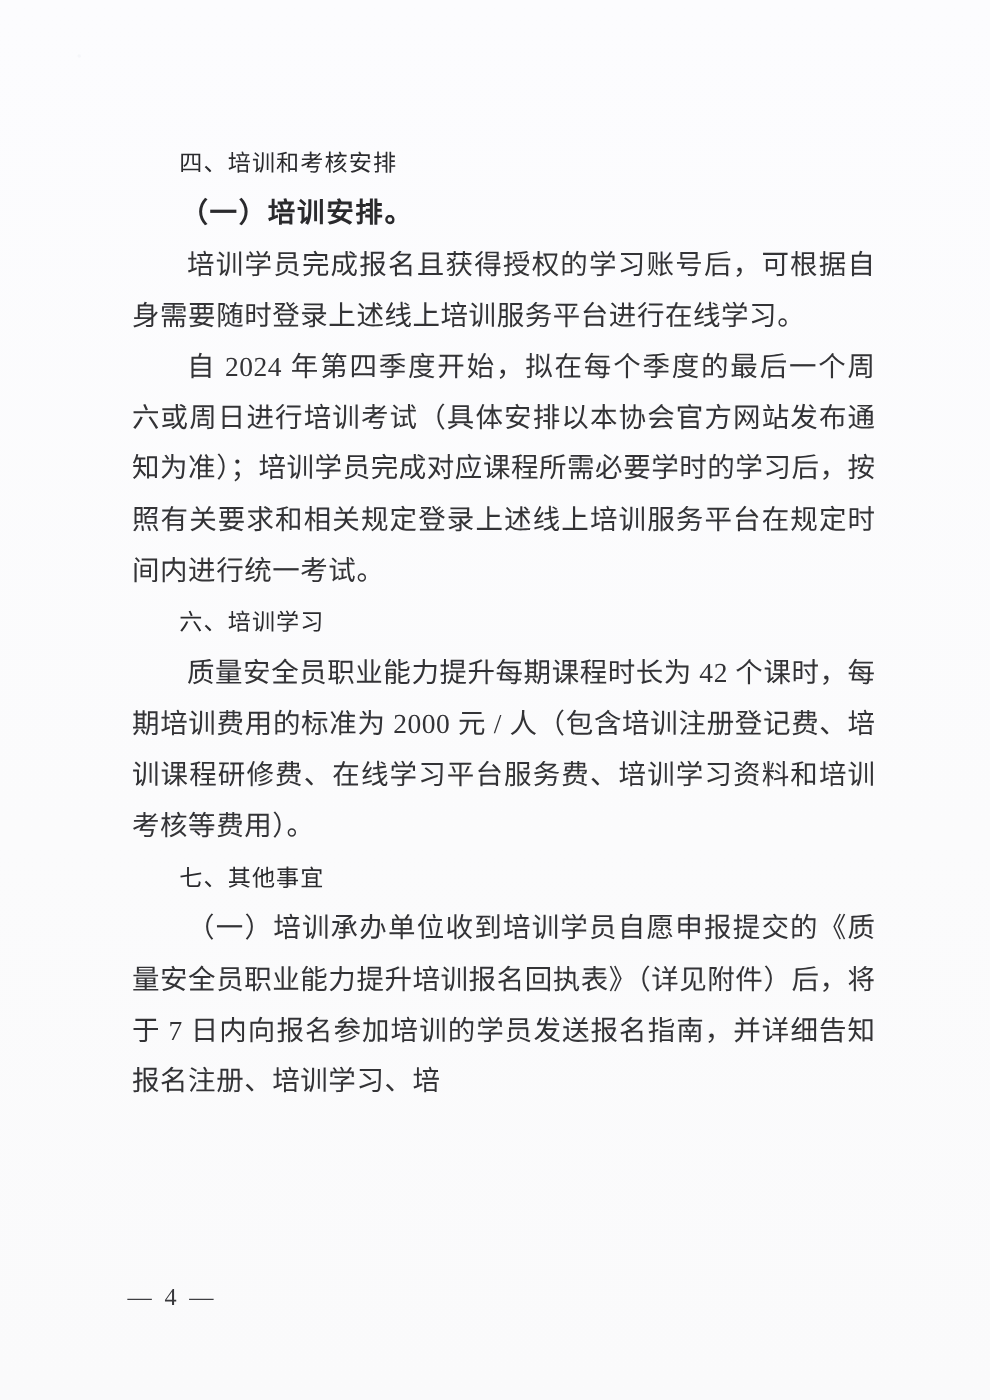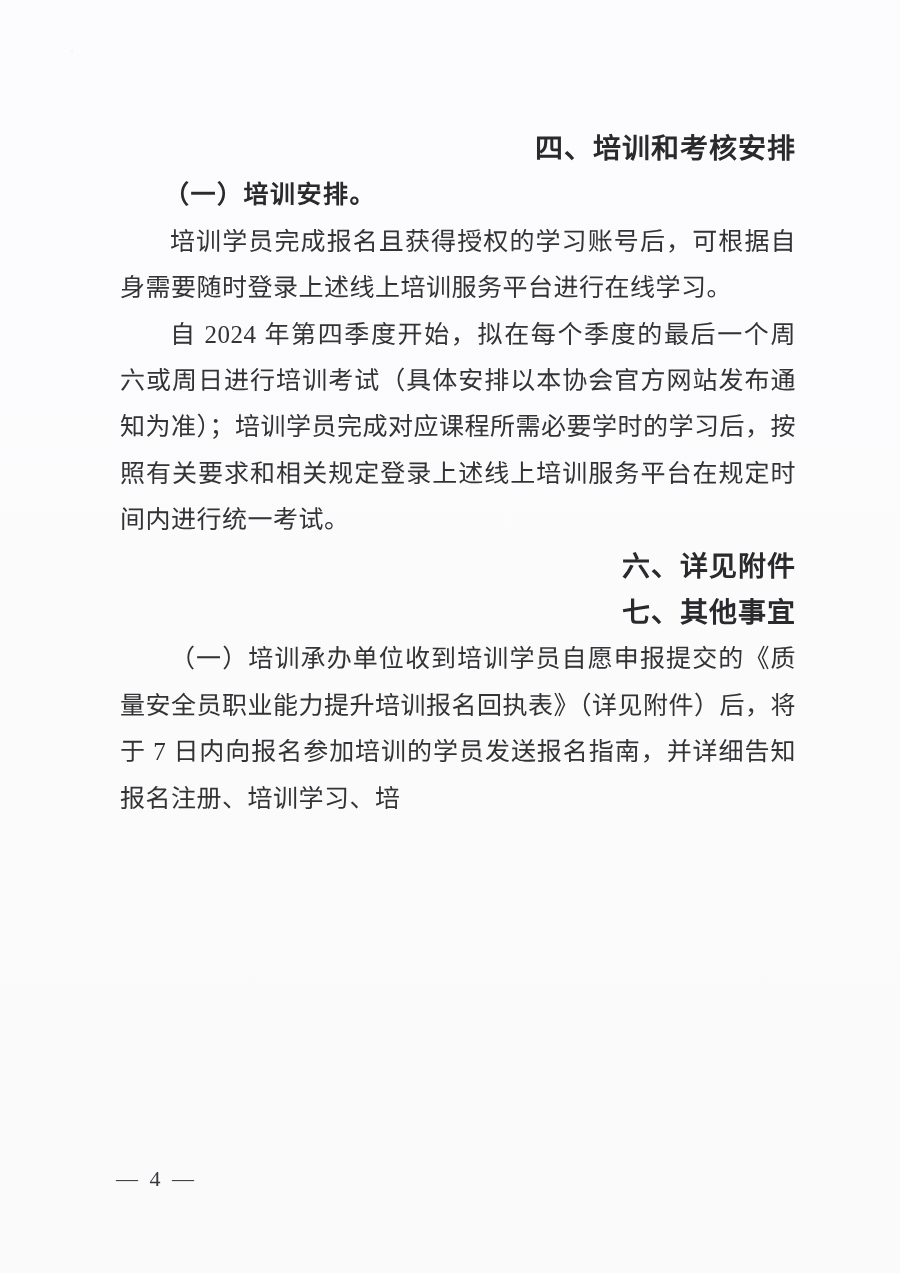--- a/index.html
+++ b/index.html
@@ -19,23 +19,23 @@
   }
   .doc {
     position: absolute;
     left: 120px; top: 126px; width: 676px;
     font-size: 25px;
     line-height: 46.4px;
     text-align: justify;
   }
   .sec-heading {
     font-family: "Liberation Sans", "DejaVu Sans", sans-serif;
-    font-weight: 700;
-    font-size: 28px;
-    text-align: right;
+    font-weight: 400;
+    font-size: 21px;
+    text-align: left;
     padding-left: 43px;
     letter-spacing: 1px;
     color: #2a2a2d;
   }
   .sub-heading {
     font-family: Liberation Serif, serif;
     font-weight: 700;
     font-size: 25px;
     text-align: left;
     padding-left: 44px;
@@ -66,22 +66,23 @@
 
     <h3 class="sub-heading">（一）培训安排。</h3>
 
     <p class="body-para">培训学员完成报名且获得授权的学习账号后，可根据自身需要随时登录上述线上培训服务平台进行在线学习。</p>
 
 
     <p class="body-para">自 2024 年第四季度开始，拟在每个季度的最后一个周六或周日进行培训考试（具体安排以本协会官方网站发布通知为准）；培训学员完成对应课程所需必要学时的学习后，按照有关要求和相关规定登录上述线上培训服务平台在规定时间内进行统一考试。</p>
 
 
 
-    <h2 class="sec-heading">六、详见附件</h2>
+    <h2 class="sec-heading">六、培训学习</h2>
 
+    <p class="body-para">质量安全员职业能力提升每期课程时长为 42 个课时，每期培训费用的标准为 2000 元 / 人（包含培训注册登记费、培训课程研修费、在线学习平台服务费、培训学习资料和培训考核等费用）。</p>
 
     <h2 class="sec-heading">七、其他事宜</h2>
 
     <p class="body-para">（一）培训承办单位收到培训学员自愿申报提交的《质量安全员职业能力提升培训报名回执表》（详见附件）后，将于 7 日内向报名参加培训的学员发送报名指南，并详细告知报名注册、培训学习、培</p>
 
   </main>
 
   <footer>
     <span class="footer-page-num">— 4 —</span>
   </footer>

